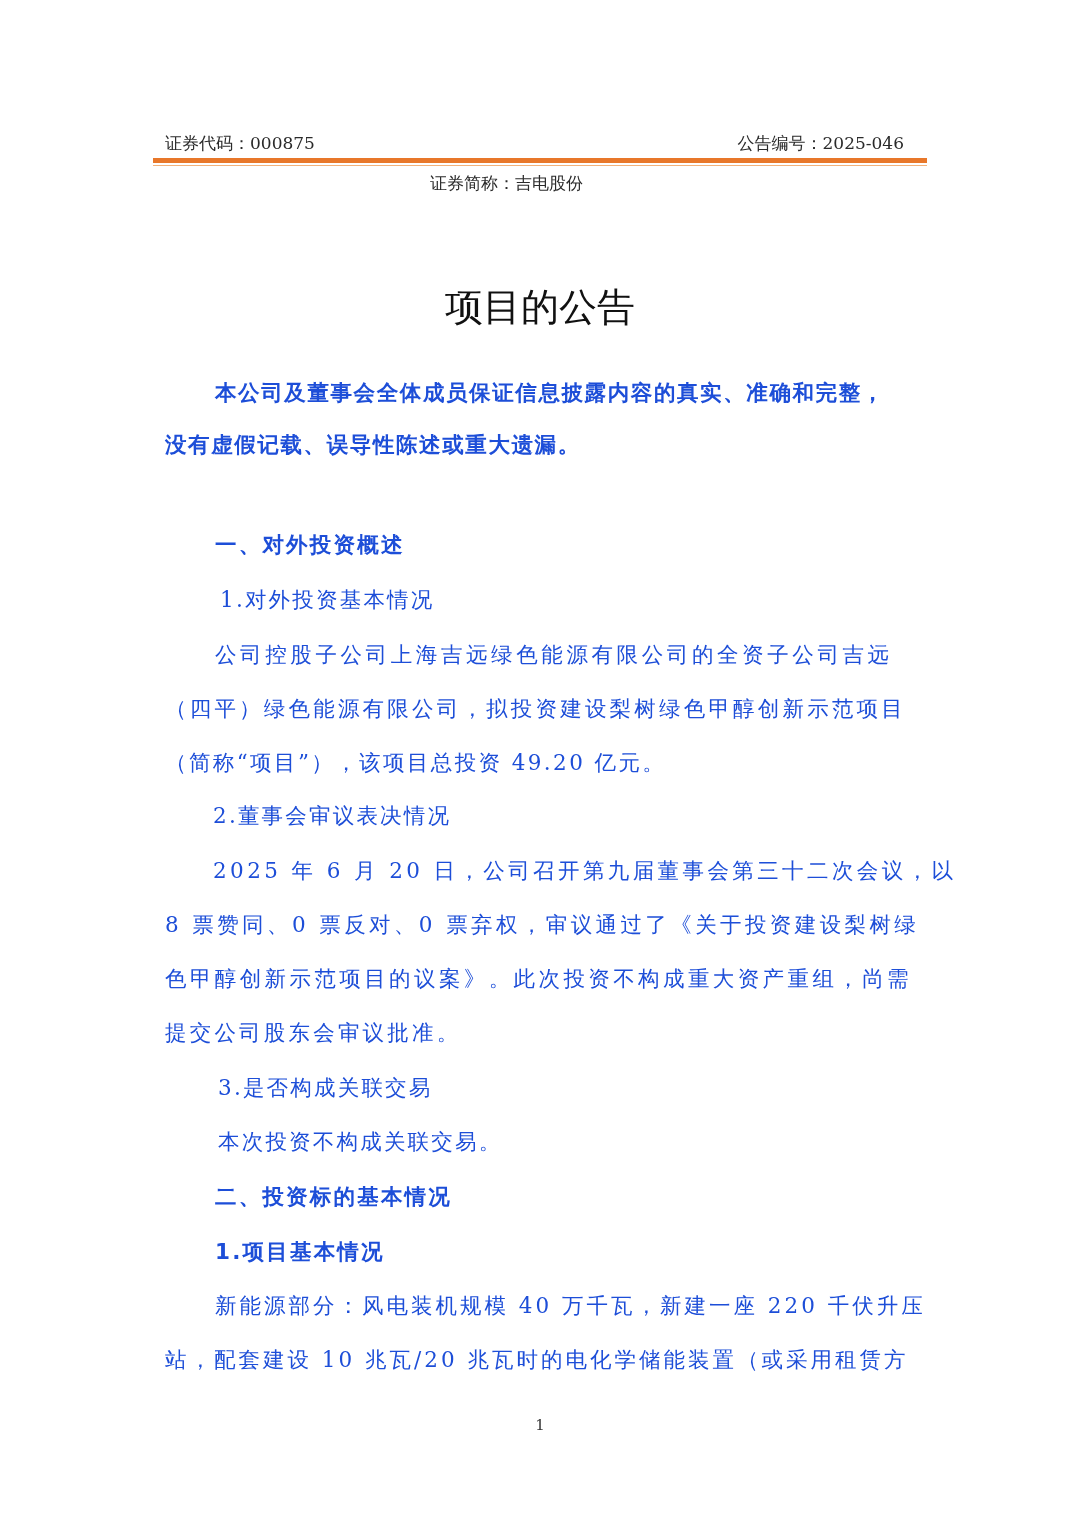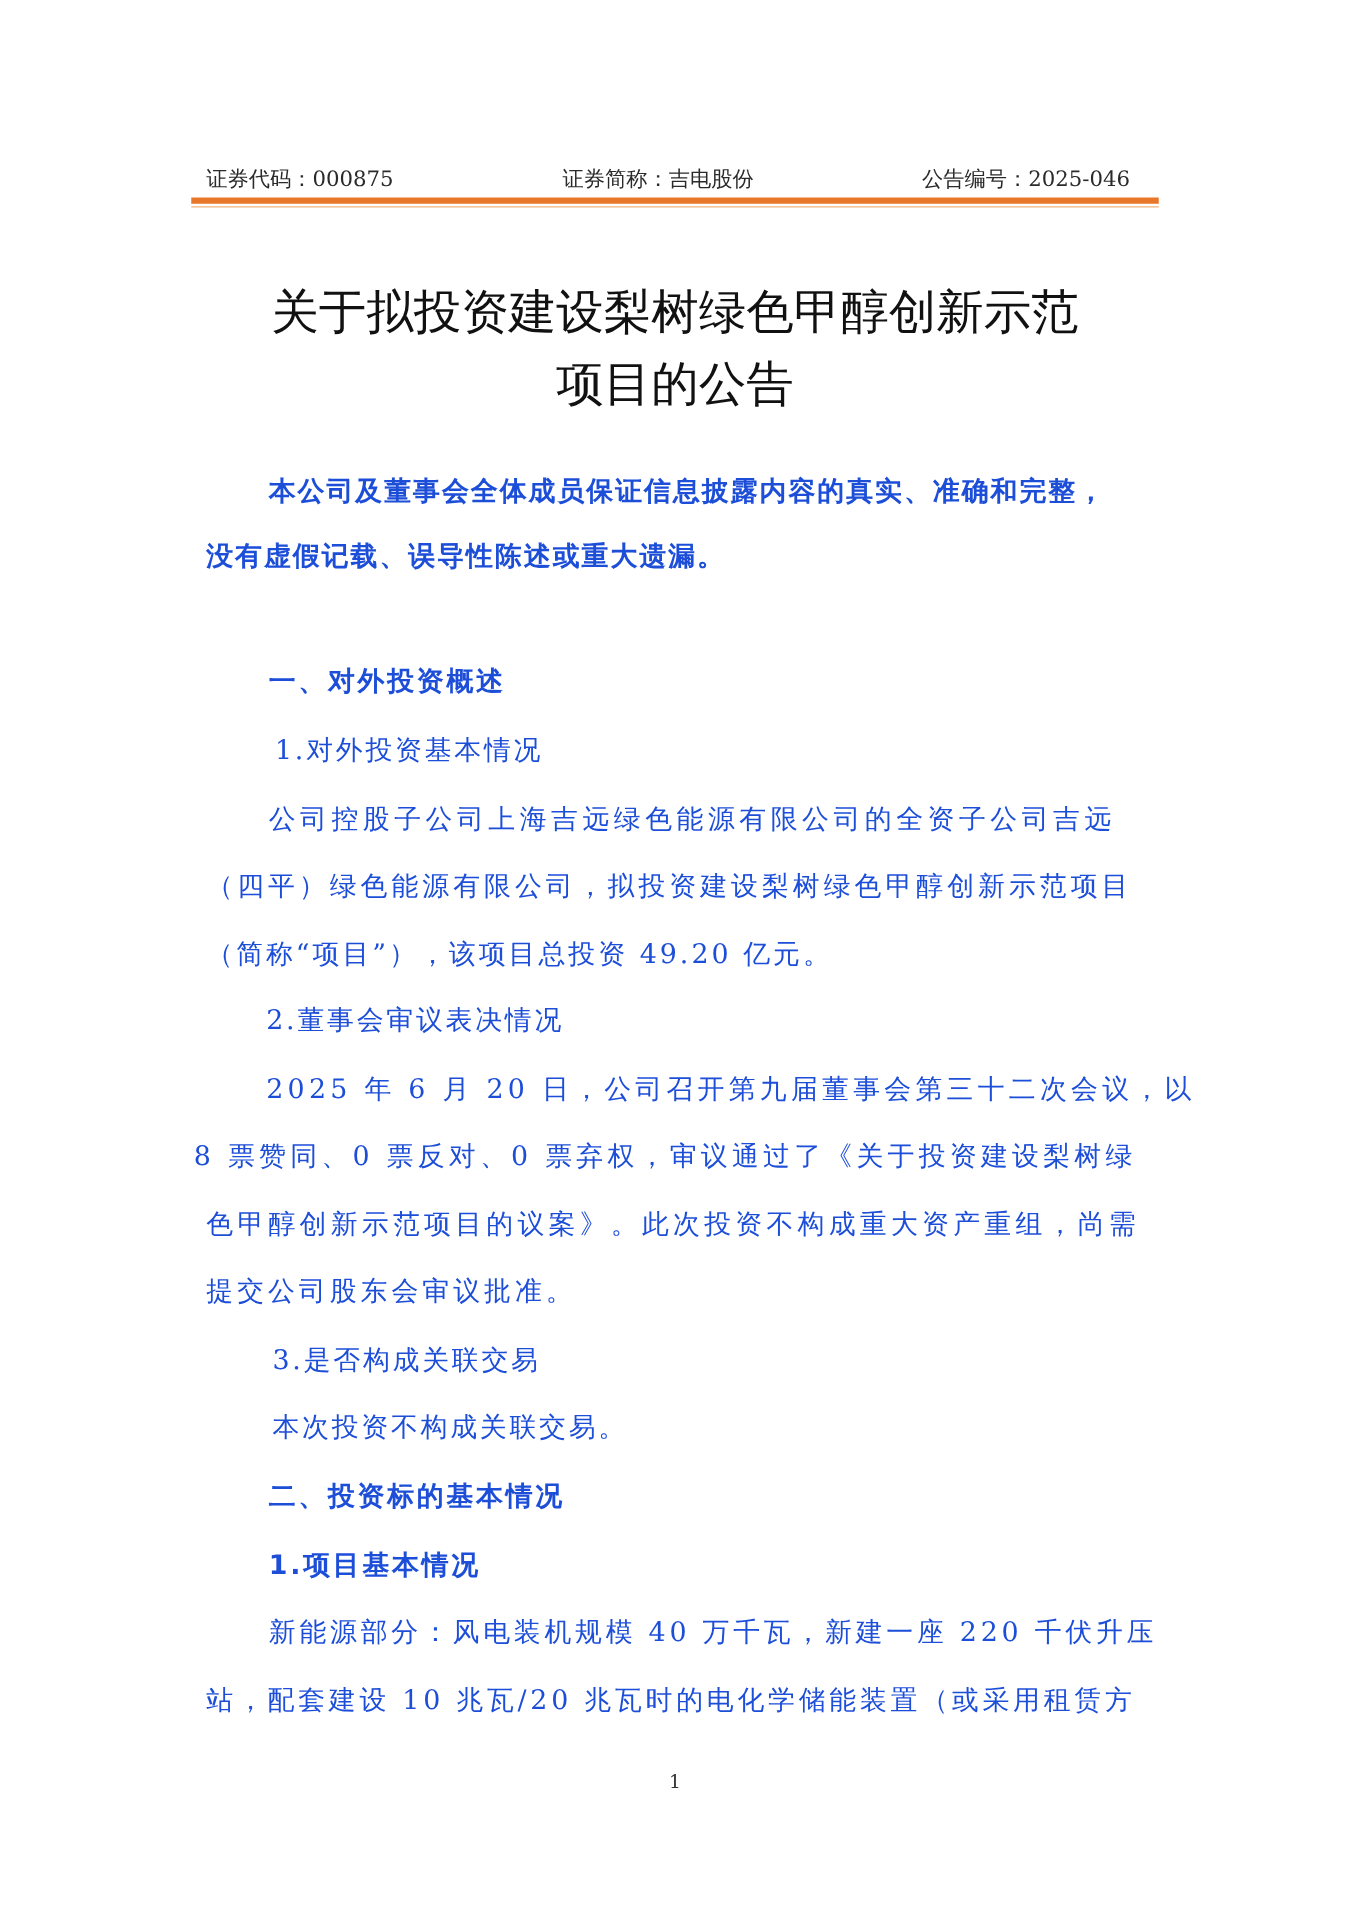--- a/index.html
+++ b/index.html
@@ -1,21 +1,21 @@
 <!DOCTYPE html>
 <html><head>
 <meta charset="utf-8">
 <style>
   html, body { margin: 0; padding: 0; background: #ffffff; }
   body { width: 1080px; height: 1527px; position: relative; overflow: hidden;
          font-family: "DejaVu Serif", "Liberation Serif", serif; color: #1a1a1a; }
   .page { position: absolute; left: 0; top: 0; width: 1080px; height: 1136px; }
   .hdr { position: absolute; top: 132px; font-size: 17px; color: #2a2a2a; white-space: nowrap; }
   .hdr.left { left: 165px; }
-  .hdr.mid { left: 450px; }
+  .hdr.mid { left: 430px; margin-top: 40px; }
   .hdr.right { right: 176px; }
   .rule-thick { position: absolute; left: 153px; width: 774px; top: 158px; height: 5px; background: #e8772a; }
   .rule-thin { position: absolute; left: 153px; width: 774px; top: 165px; height: 1px; background: #f1b27d; }
   .title { position: absolute; left: 0; width: 1080px; text-align: center;
            font-family: "DejaVu Sans", "Liberation Sans", sans-serif; font-size: 38px; color: #111; }
   .title.l1 { top: 224px; letter-spacing: 0px; }
   .title.l2 { top: 282px; }
   .bold { font-family: "DejaVu Sans", "Liberation Sans", sans-serif; font-weight: bold; }
   .line { position: absolute; font-size: 21.5px; white-space: nowrap; letter-spacing: 2.2px; color: #1d4ed8; }
   .pagenum { position: absolute; top: 1416px; left: 0; width: 1080px; text-align: center; font-size: 15px; color: #333; }
@@ -24,36 +24,35 @@
 <body>
 
 <div class="page">
 
   <div class="hdr left">证券代码：000875</div>
   <div class="hdr mid">证券简称：吉电股份</div>
   <div class="hdr right">公告编号：2025-046</div>
   <div class="rule-thick"></div>
   <div class="rule-thin"></div>
 
-  <div class="title l1">关于拟投资建设梨树绿色甲醇创新示范</div>
   <div class="title l2">项目的公告</div>
 
   <div class="line bold" style="left:215px; top:378px; letter-spacing:1.6px;">本公司及董事会全体成员保证信息披露内容的真实、准确和完整，</div>
   <div class="line bold" style="left:165px; top:430px; letter-spacing:1.6px;">没有虚假记载、误导性陈述或重大遗漏。</div>
 
   <div class="line bold" style="left:215px; top:530px;">一、对外投资概述</div>
 
   <div class="line" style="left:220px; top:585px;">1.对外投资基本情况</div>
   <div class="line" style="left:215px; top:640px; letter-spacing:3.6px;">公司控股子公司上海吉远绿色能源有限公司的全资子公司吉远</div>
   <div class="line" style="left:165px; top:694px; letter-spacing:3.2px;">（四平）绿色能源有限公司，拟投资建设梨树绿色甲醇创新示范项目</div>
   <div class="line" style="left:165px; top:748px; letter-spacing:2.4px;">（简称“项目”），该项目总投资 49.20 亿元。</div>
 
   <div class="line" style="left:213px; top:801px;">2.董事会审议表决情况</div>
   <div class="line" style="left:213px; top:856px; letter-spacing:3.4px;">2025 年 6 月 20 日，公司召开第九届董事会第三十二次会议，以</div>
-  <div class="line" style="left:155px; top:910px; letter-spacing:3.4px;">8 票赞同、0 票反对、0 票弃权，审议通过了《关于投资建设梨树绿</div>
+  <div class="line" style="left:165px; top:910px; letter-spacing:3.4px;">8 票赞同、0 票反对、0 票弃权，审议通过了《关于投资建设梨树绿</div>
   <div class="line" style="left:165px; top:964px; letter-spacing:3.4px;">色甲醇创新示范项目的议案》。此次投资不构成重大资产重组，尚需</div>
   <div class="line" style="left:165px; top:1018px; letter-spacing:3.2px;">提交公司股东会审议批准。</div>
 
   <div class="line" style="left:218px; top:1073px;">3.是否构成关联交易</div>
   <div class="line bold" style="left:215px; top:1182px;">二、投资标的基本情况</div>
 
   <div class="line" style="left:218px; top:1127px;">本次投资不构成关联交易。</div>
   <div class="line bold" style="left:215px; top:1237px;">1.项目基本情况</div>
 
   <div class="line" style="left:215px; top:1291px; letter-spacing:3.0px;">新能源部分：风电装机规模 40 万千瓦，新建一座 220 千伏升压</div>

